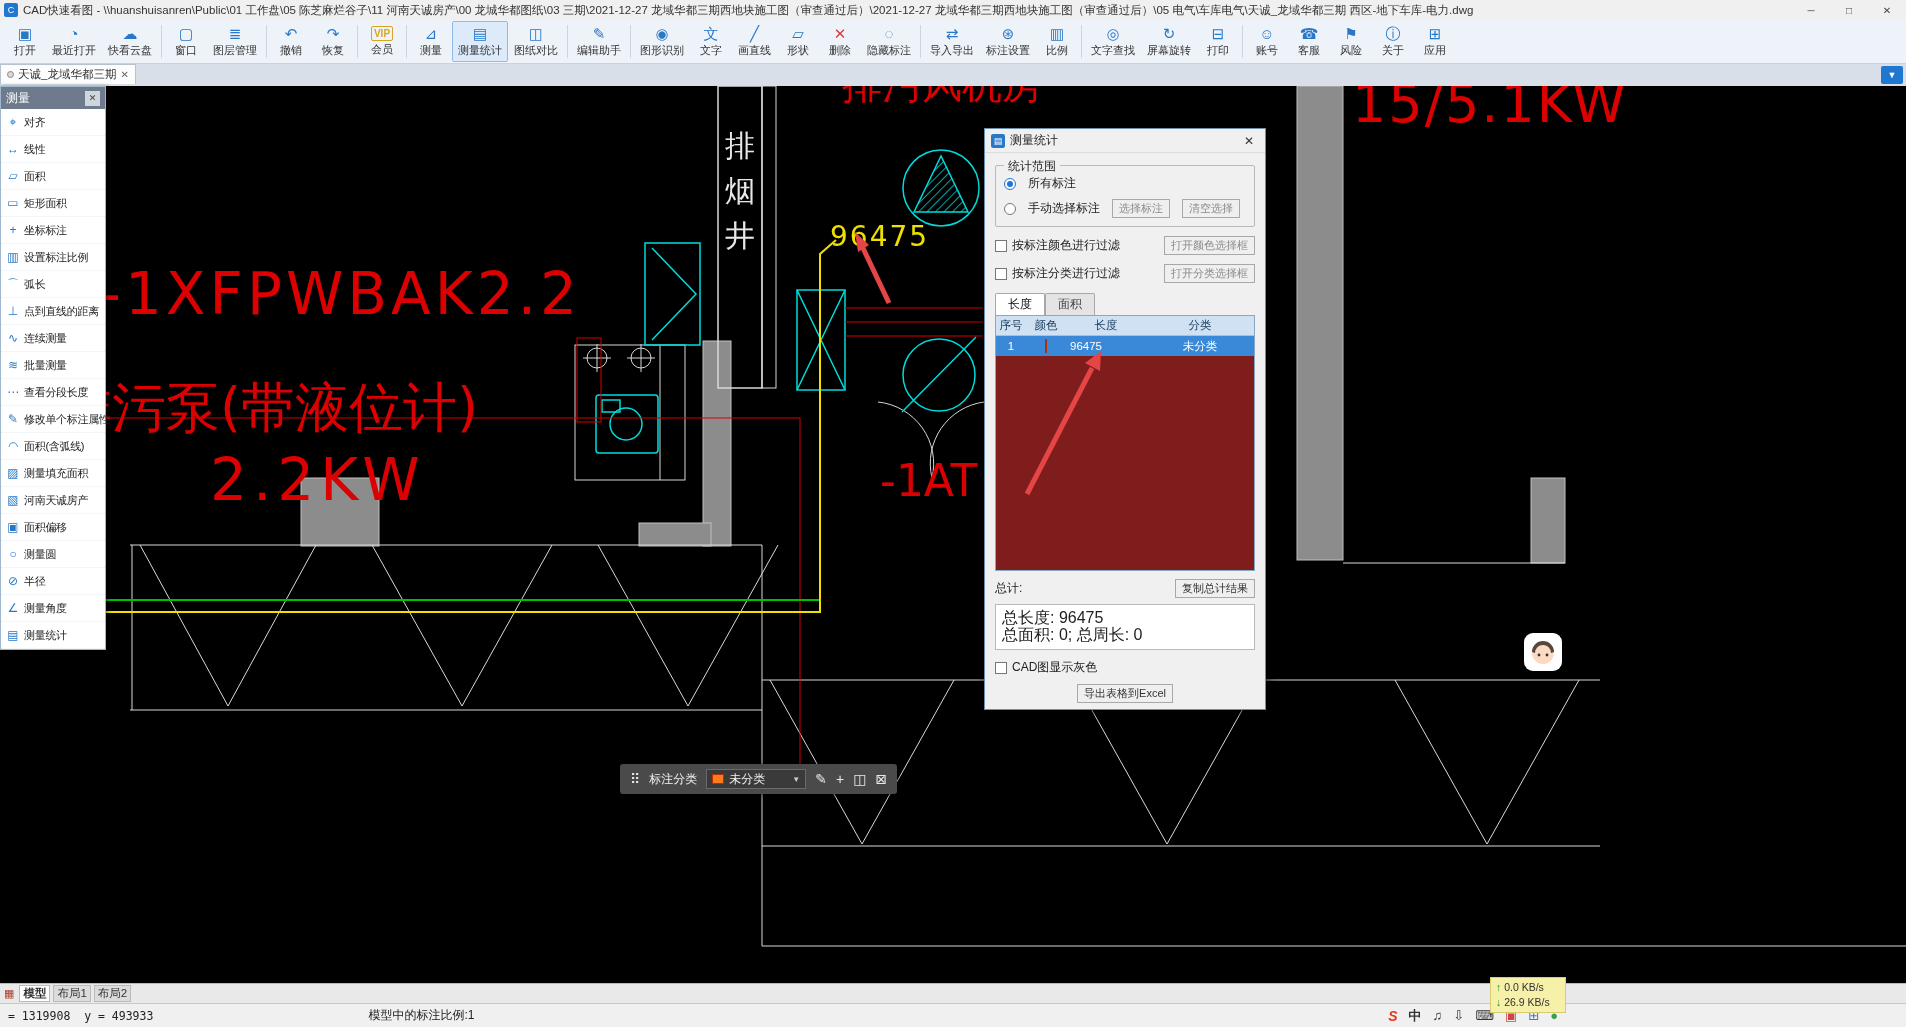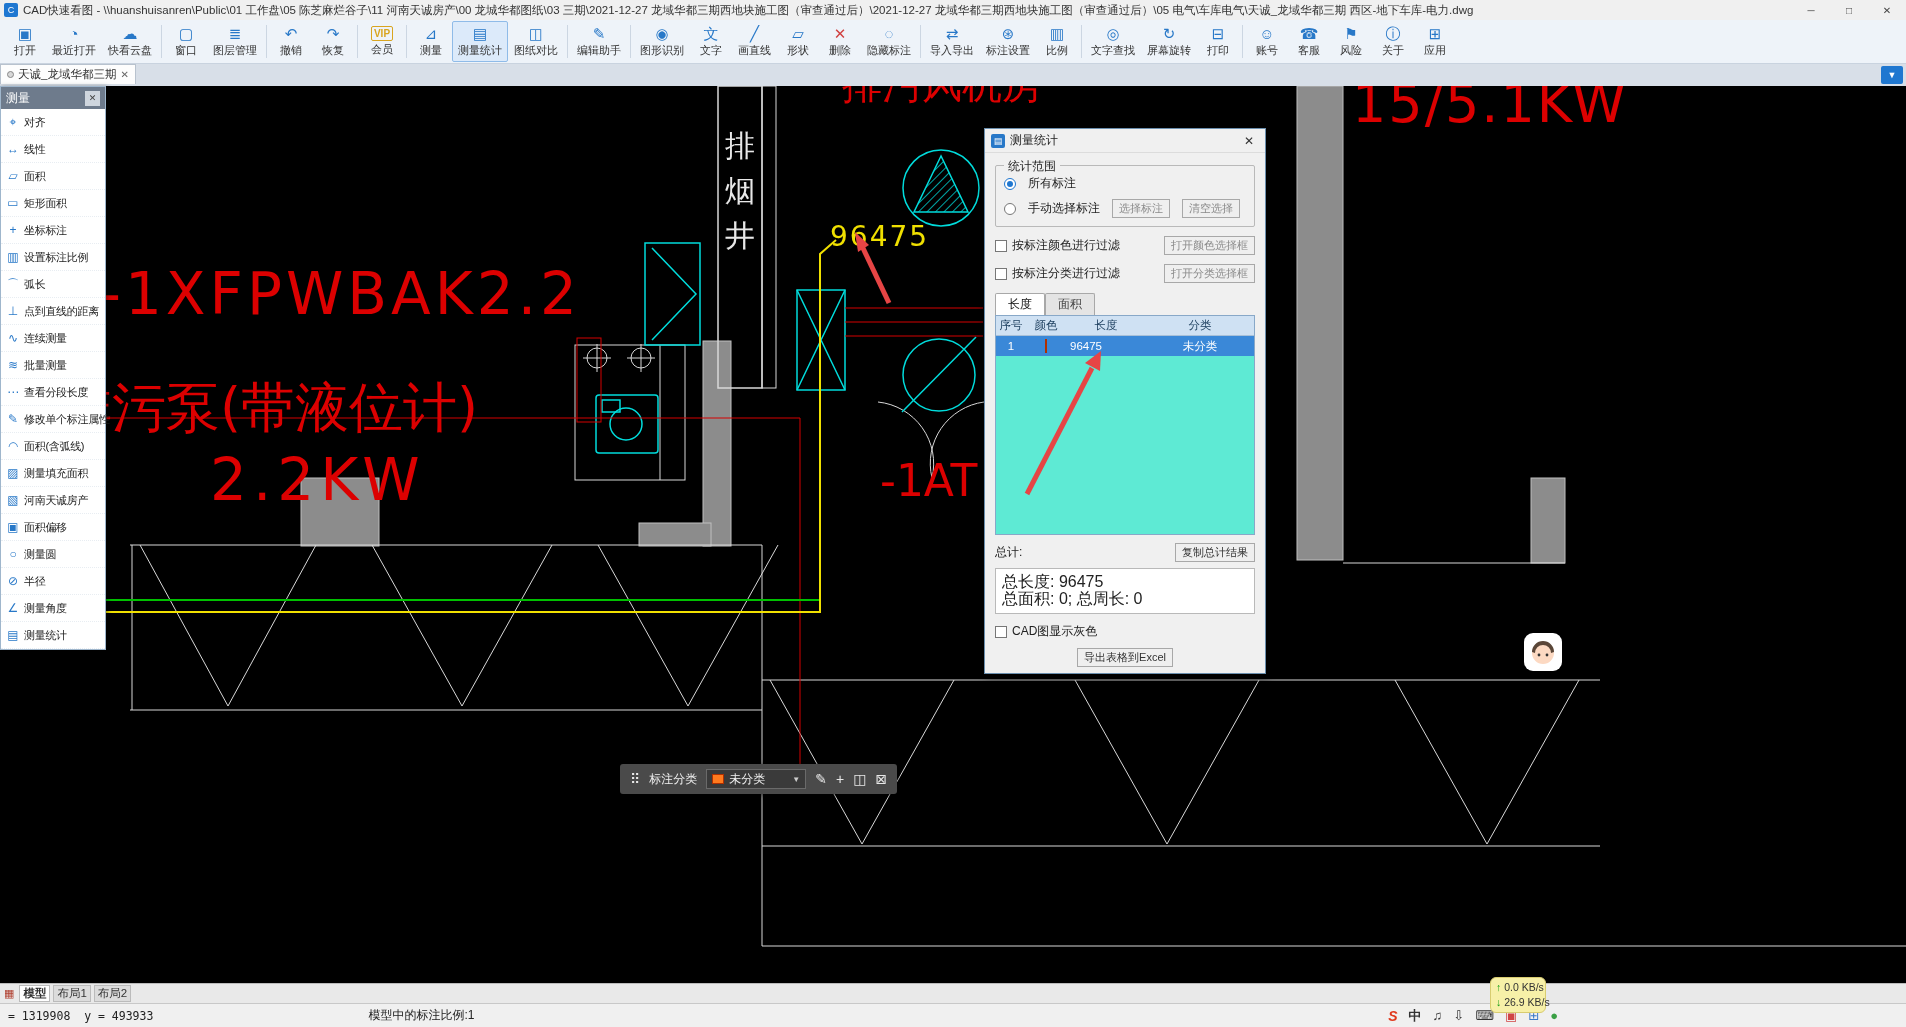--- a/index.html
+++ b/index.html
@@ -49,40 +49,40 @@
   .radio.checked{border-color:var(--accent)}
   .radio.checked::after{content:"";position:absolute;left:2px;top:2px;width:6px;height:6px;border-radius:50%;background:var(--accent)}
   .checkbox{width:12px;height:12px;border:1px solid #777;background:#fff;flex:0 0 auto}
   .btn{background:#efefef;border:1px solid #a8a8a8;border-radius:0;padding:1px 6px;font-size:11px;color:#333;white-space:nowrap}
   .btn.dim{color:#8a8a8a}
   .check-row{display:flex;align-items:center;gap:5px;margin-top:9px}
   .check-row .btn{margin-left:auto}
   .dlg-tabs{display:flex;margin-top:10px}
   .dtab{padding:2px 12px;border:1px solid #a8a8a8;border-bottom:none;background:#e4e4e4;font-size:12px;color:#444;border-radius:2px 2px 0 0}
   .dtab.active{background:#fff;color:#111}
-  .dlg-table{border:1px solid #88a8c8;background:#5eead4;height:220px;overflow:hidden}
+  .dlg-table{border:1px solid #88a8c8;background:#7f1d1d;height:256px;overflow:hidden}
   .t-row,.t-head{display:flex;height:20px;align-items:center}
   .t-head{background:#cfe1f3;border-bottom:1px solid #a8c0d8;color:#1a3c5c}
   .t-col{font-size:11.5px;text-align:center}
   .c1{width:30px}.c2{width:40px}.c3{width:80px}.c4{flex:1}
   .t-row.selected{background:var(--sel);color:#fff}
   .swatch{width:14px;height:11px;background:var(--swatch);border:1px solid #b03000;margin:0 auto}
   .total-row{display:flex;align-items:center;margin-top:8px;font-size:12px}
   .total-row .btn{margin-left:auto}
   .summary-box{border:1px solid #b9b9b9;background:#fff;margin-top:6px;padding:4px 6px;font-size:16px;line-height:17px;height:46px}
   .export-btn{display:block;margin:8px auto 0}
   
   .float-toolbar{position:absolute;left:620px;top:764px;height:30px;background:#4a4a4a;border-radius:3px;display:flex;align-items:center;gap:9px;padding:0 10px;z-index:45;box-shadow:0 1px 5px rgba(0,0,0,.55)}
   .ft-icon{color:#e8e8e8;font-size:14px}
   .ft-label{color:#f0f0f0;font-size:12px;white-space:nowrap}
   .ft-dropdown{width:100px;height:20px;background:#3a3a3a;border:1px solid #6a6a6a;display:flex;align-items:center;gap:5px;padding:0 5px;color:#f0f0f0;font-size:12px}
   .ft-swatch{width:12px;height:10px;background:var(--swatch);border:1px solid #b03000;flex:0 0 auto}
   .ft-dd-arrow{margin-left:auto;font-size:8px;color:#ccc}
   
-  .netspeed{position:absolute;left:1490px;top:977px;width:56px;background:#f7f0a8;border:1px solid #d8cc70;border-radius:6px;padding:2px 5px;font-size:10.5px;line-height:15px;z-index:70;color:#333;white-space:nowrap}
+  .netspeed{position:absolute;left:1490px;top:977px;width:76px;background:#f7f0a8;border:1px solid #d8cc70;border-radius:0;padding:2px 5px;font-size:10.5px;line-height:15px;z-index:70;color:#333;white-space:nowrap}
   .ns-arrow{color:#18a018;font-weight:bold}
   
   .avatar{position:absolute;left:1524px;top:633px;width:38px;height:38px;background:#fff;border-radius:9px;z-index:55;display:flex;align-items:center;justify-content:center;box-shadow:0 1px 4px rgba(0,0,0,.45)}
   
   .annot{position:absolute;left:0;top:0;width:1906px;height:1027px;z-index:60;pointer-events:none}
   
   .sheettabs{height:20px;background:#e9e9e9;border-top:1px solid #bbb;display:flex;align-items:center;padding-left:4px;gap:3px}
   .sheet-grid{color:#b04030;font-size:11px;margin-right:2px}
   .stab{padding:0 3px;font-size:11.5px;color:#333;border:1px solid #bbb;background:#dcdcdc;height:17px;display:flex;align-items:center}
   .stab.active{background:#fff;font-weight:bold}

